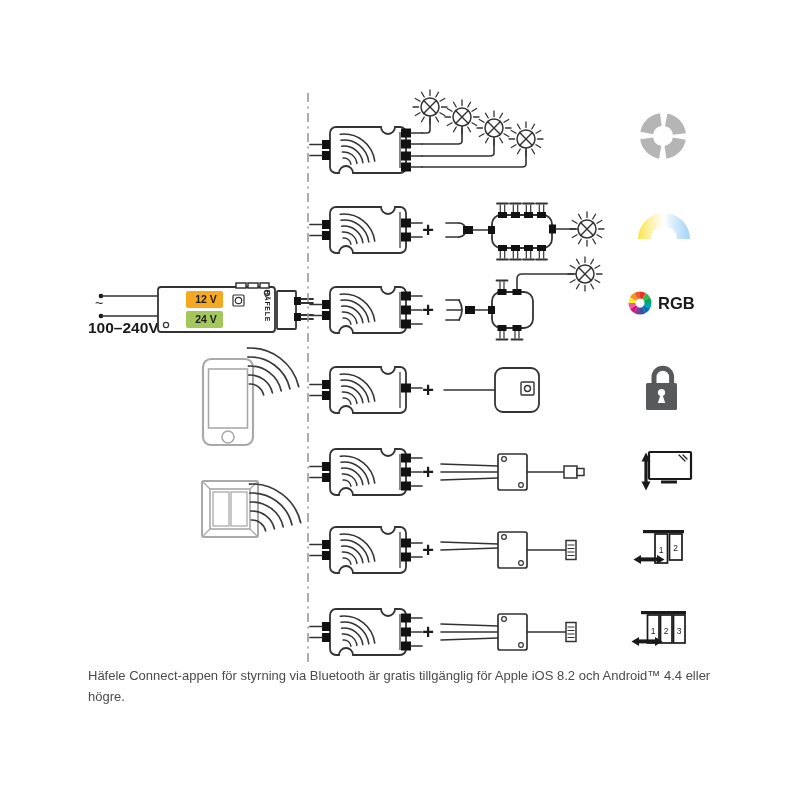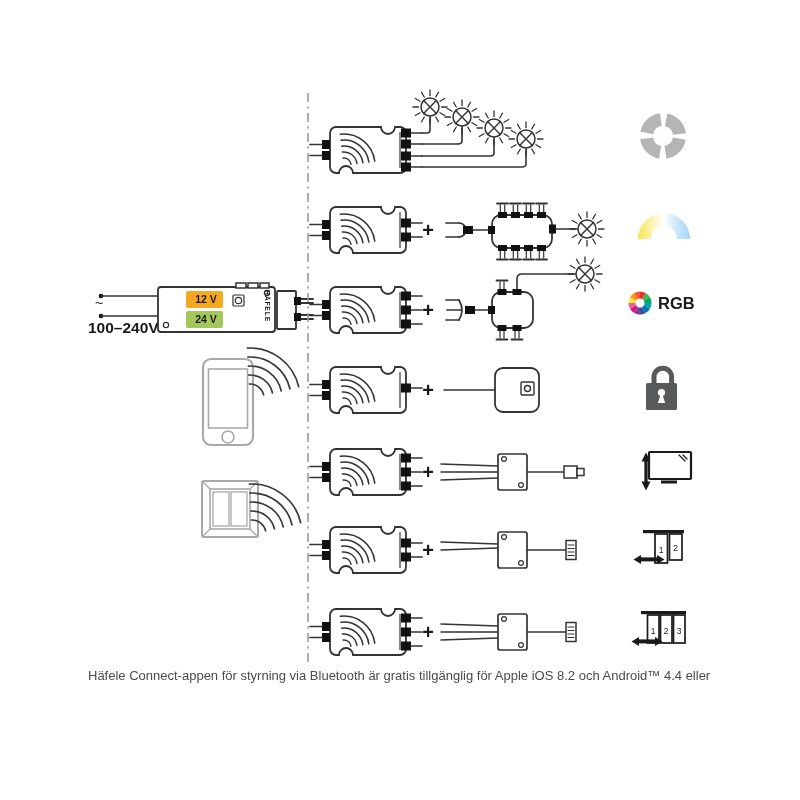--- a/index.html
+++ b/index.html
@@ -308,13 +308,14 @@
     <text x="653.2" y="633.5" font-size="8.5" text-anchor="middle">1</text>
     <text x="666.2" y="633.5" font-size="8.5" text-anchor="middle">2</text>
     <text x="679.2" y="633.5" font-size="8.5" text-anchor="middle">3</text>
     <rect class="dk" x="638" y="639.4" width="18" height="4"></rect>
     <path class="dk" d="M631.5,641.4 L639,636.9 V645.9 Z"></path>
     <path class="dk" d="M662.5,641.4 L655,636.9 V645.9 Z"></path>
   </g>
 </svg>
 
 <div class="caption" style="top:668px">Häfele Connect-appen för styrning via Bluetooth är gratis tillgänglig för Apple iOS 8.2 och Android™ 4.4 eller</div>
+<div class="caption" style="top:689px">högre.</div>
 </div>
 
 </body></html>

